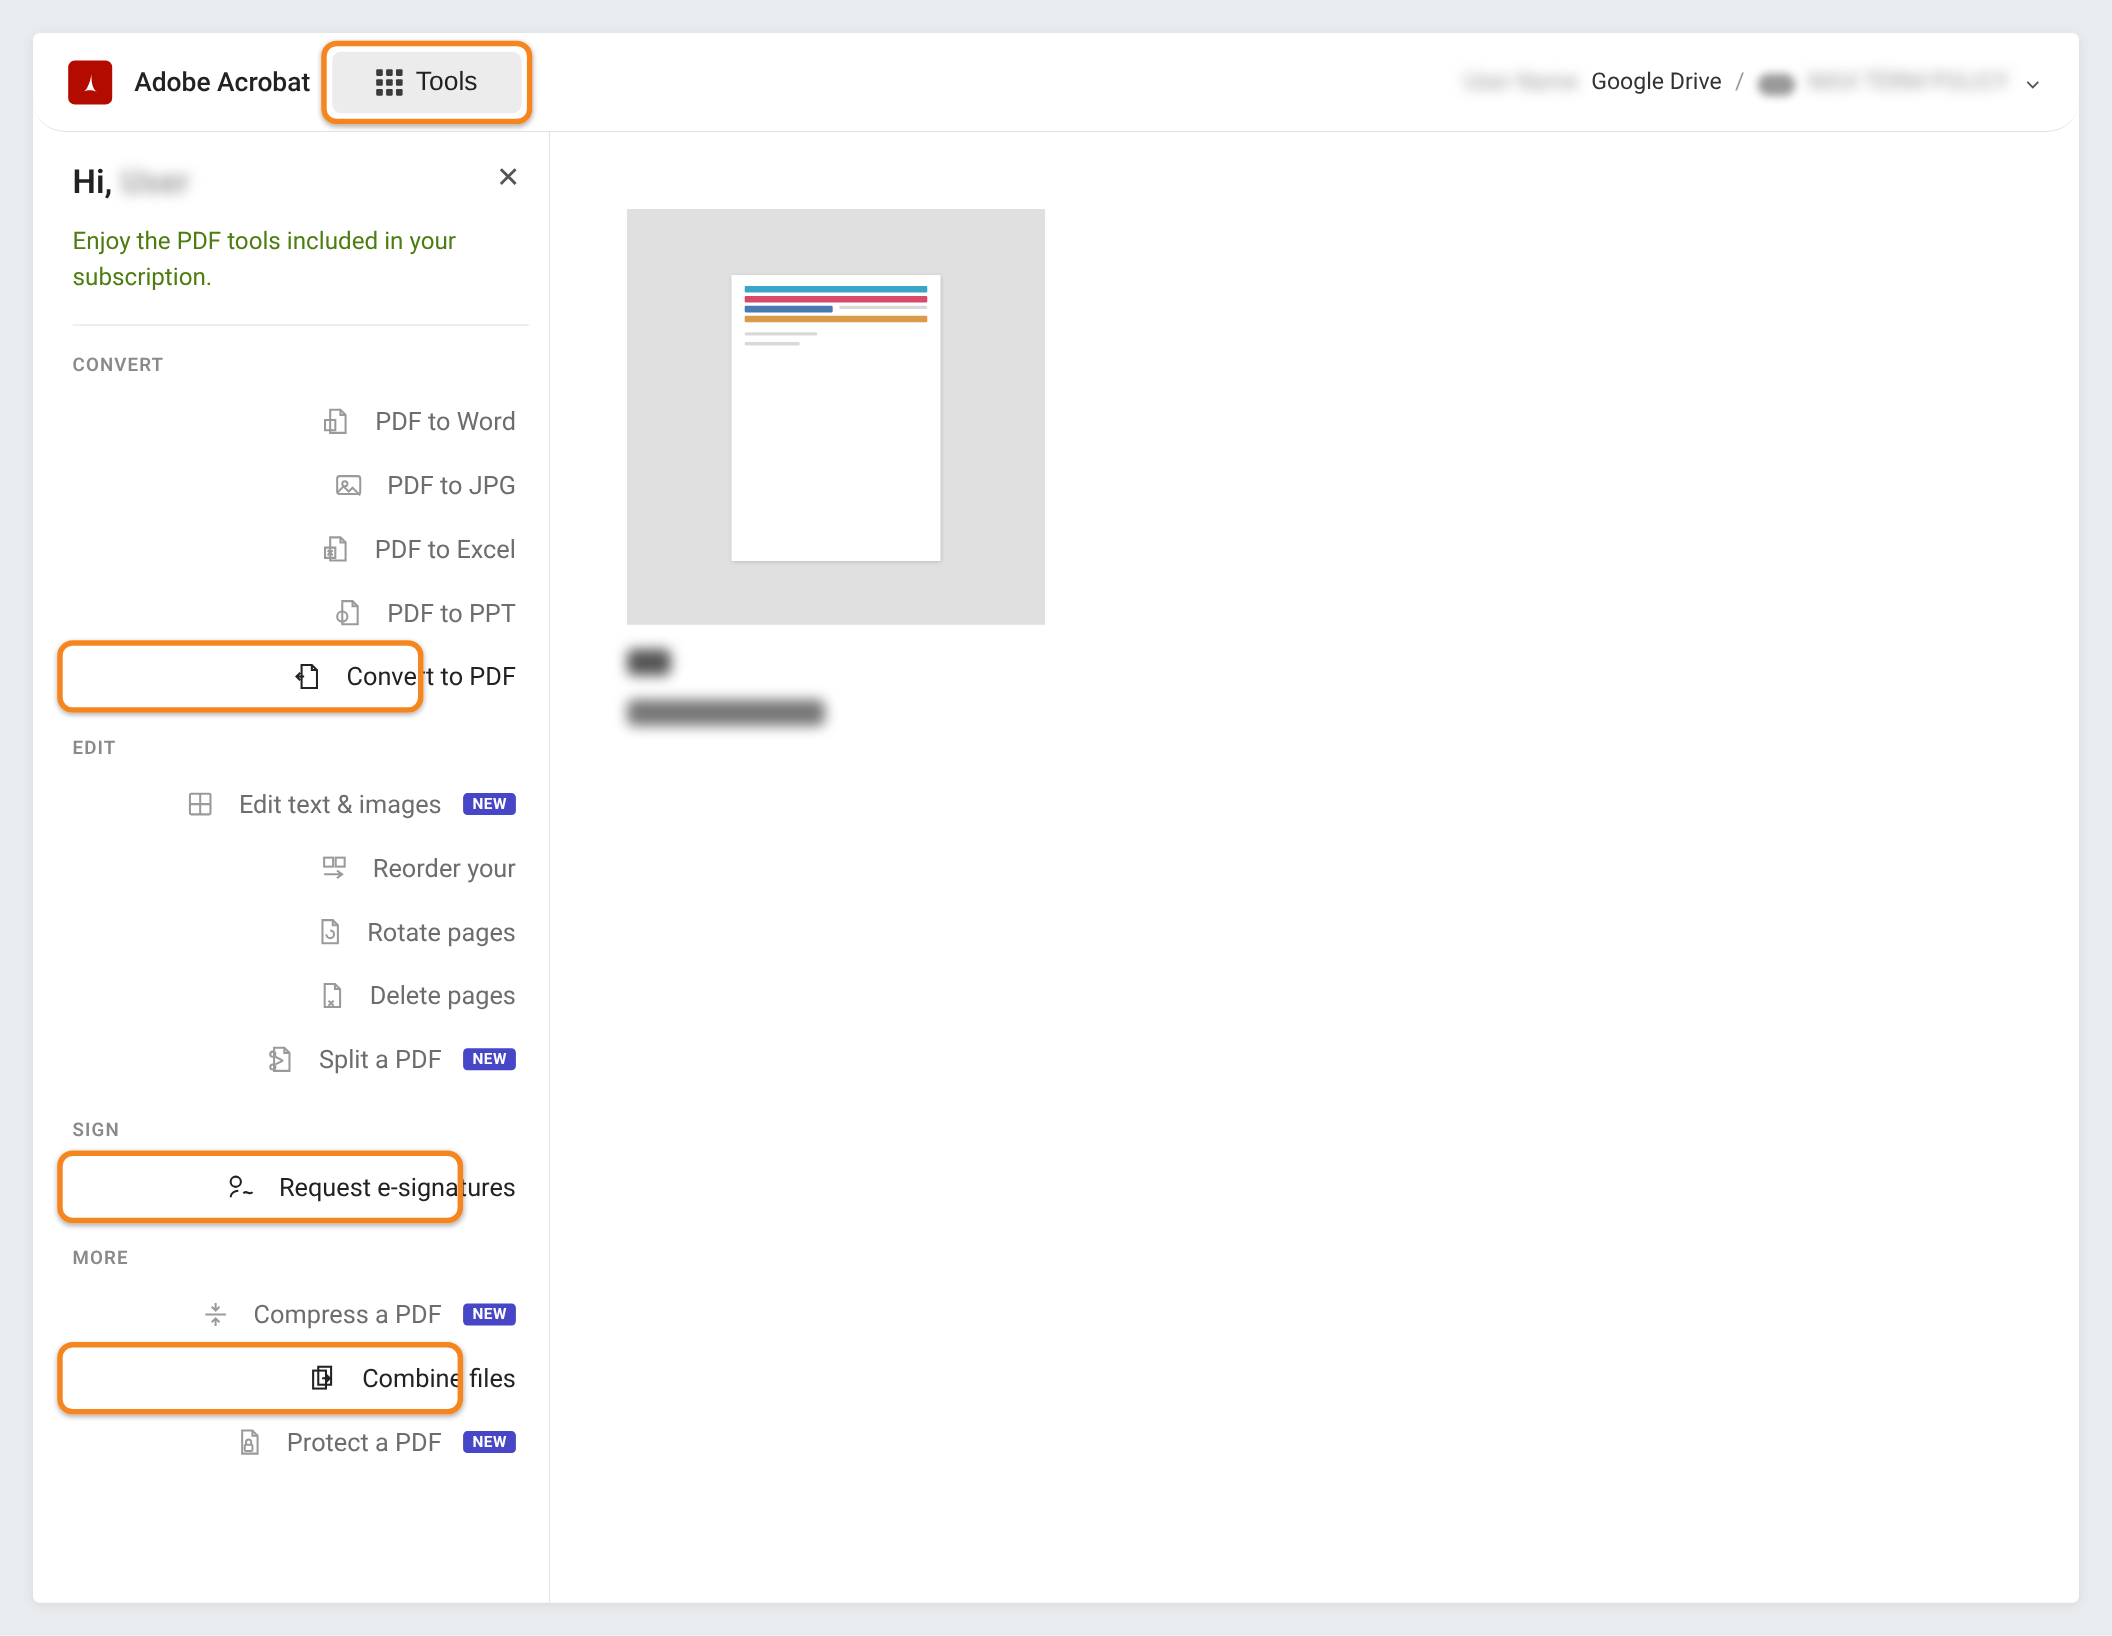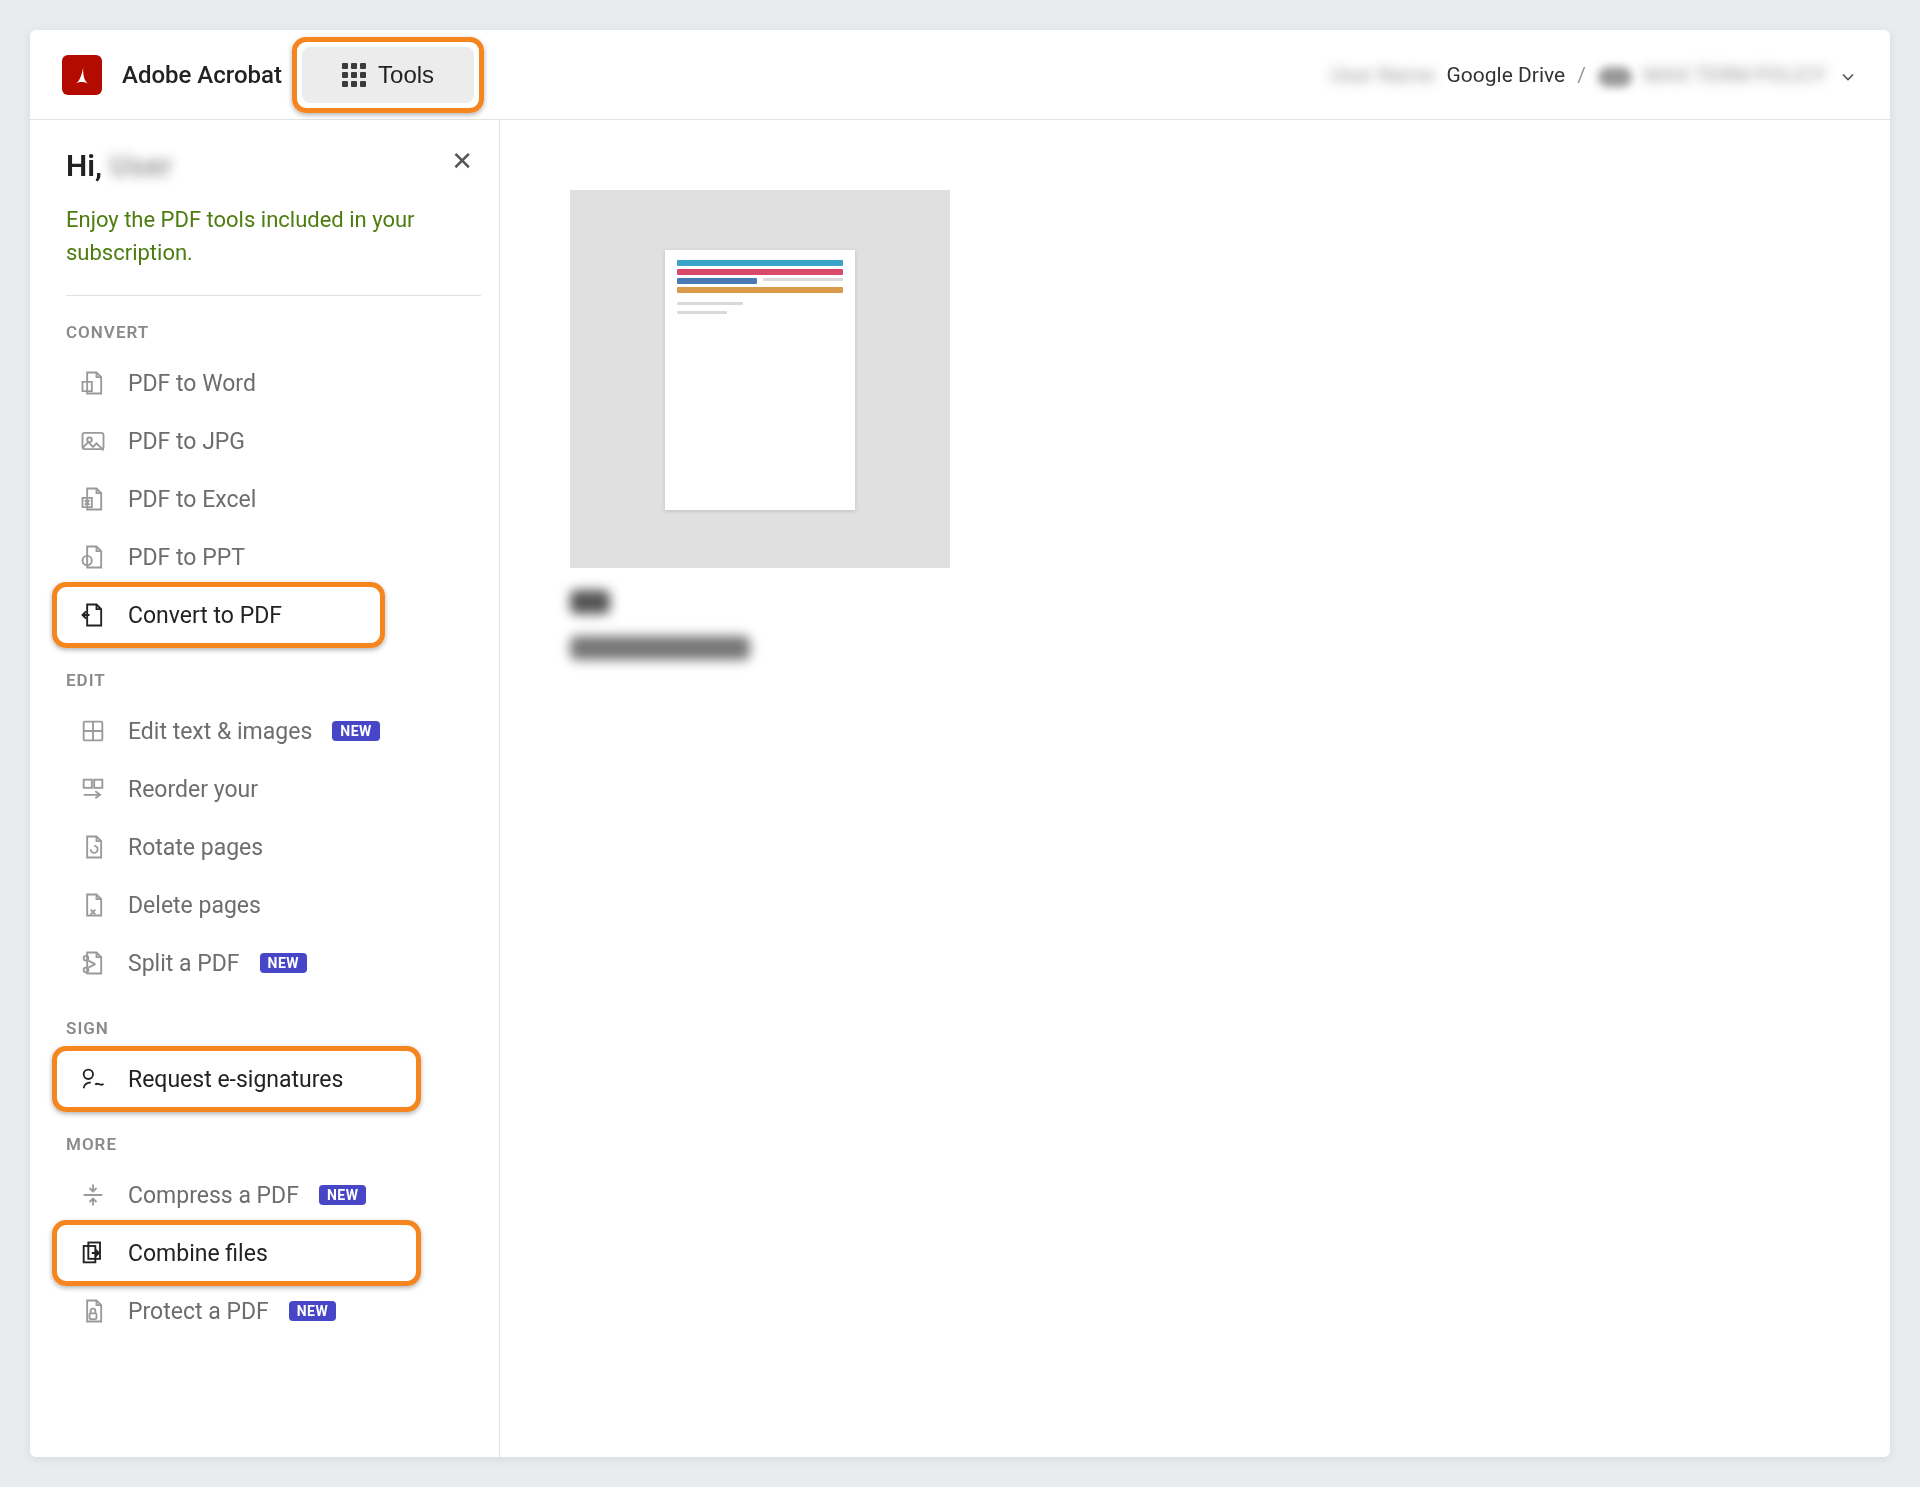--- a/index.html
+++ b/index.html
@@ -21,20 +21,21 @@
     flex-direction: column;
   }
   
   .header {
     height: 90px;
     border-bottom: 1px solid #e3e3e3;
     display: flex;
     align-items: center;
     padding: 0 32px;
     gap: 20px;
+    border-radius: 29px;
   }
   .logo {
     width: 40px; height: 40px;
     background: #b30b00;
     border-radius: 6px;
     display: flex; align-items: center; justify-content: center;
   }
   .logo svg { width: 26px; height: 26px; fill: #fff; }
   .app-title { font-size: 24px; font-weight: 500; color: #222; }
   .tools-btn-wrap { position: relative; }
@@ -103,20 +104,21 @@
   .divider { height: 1px; background: #e1e1e1; margin: 26px 0 20px 0; }
   .section-label { font-size: 17px; letter-spacing: 1px; color: #8a8a8a; font-weight: 600; margin: 26px 0 12px 0; text-transform: uppercase; }
   .tool-row-wrap { position: relative; }
   .tool-row {
     display: flex; align-items: center; gap: 20px;
     padding: 14px 12px;
     border-radius: 8px;
     font-size: 23px;
     color: #6d6d6d;
     cursor: pointer;
+    justify-content: flex-end;
   }
   .tool-row.active { color: #222; }
   .tool-row .icon { width: 30px; height: 30px; flex-shrink: 0; display: flex; align-items: center; justify-content: center; }
   .tool-row .icon svg { width: 28px; height: 28px; stroke: #9a9a9a; fill: none; stroke-width: 1.6; }
   .tool-row.active .icon svg { stroke: #222; }
   .new-badge {
     background: #4646c6;
     color: #fff;
     font-size: 14px; font-weight: 700;
     padding: 2px 8px; border-radius: 4px;

